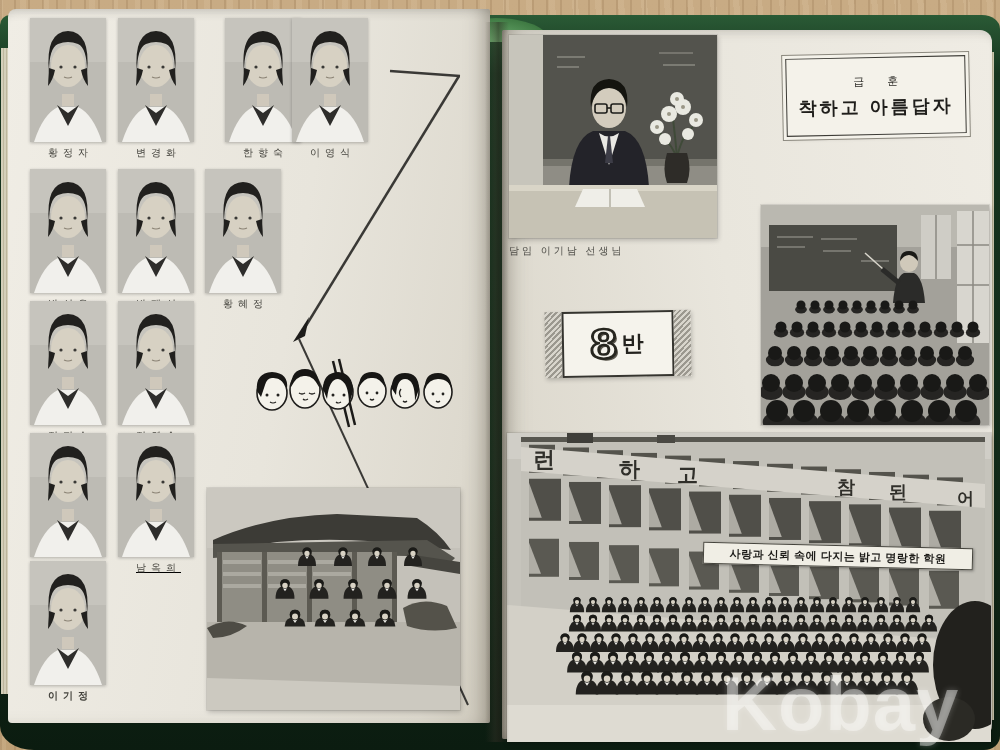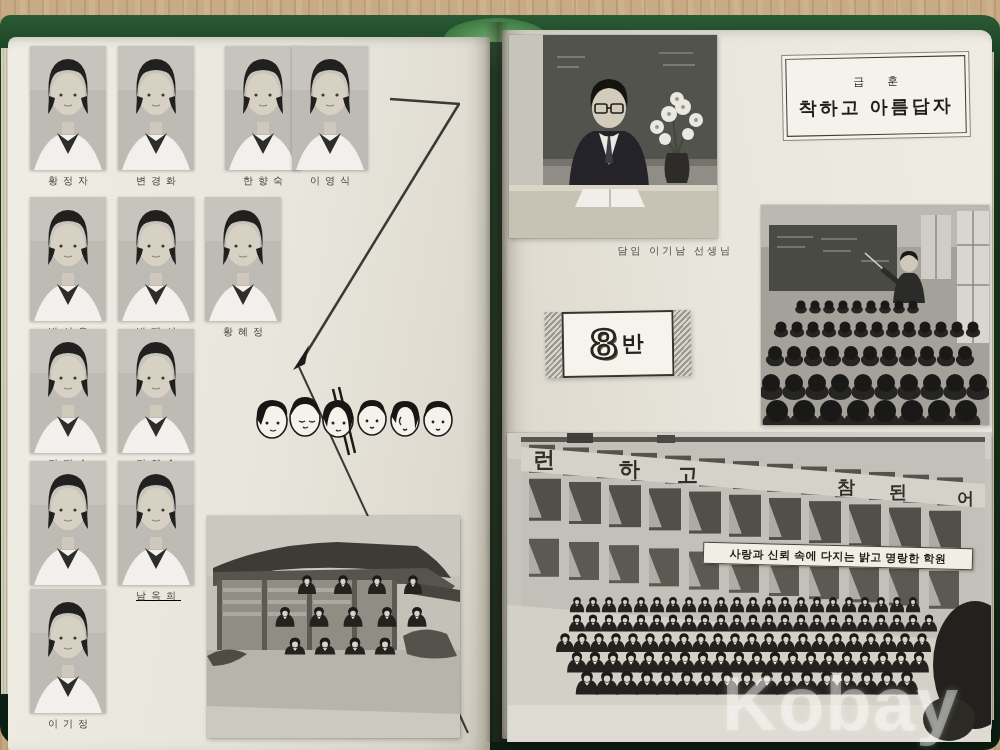--- a/index.html
+++ b/index.html
@@ -16,40 +16,40 @@
     background:linear-gradient(180deg,#2a5a35,#16351f 8%,#122b19 60%,#0b1c10);
     border-radius:10px 18px 16px 34px / 10px 14px 14px 24px;}
   .gutter-green{position:absolute;left:444px;top:18px;width:104px;height:24px;border-radius:50% 50% 0 0/90% 90% 0 0;
     background:radial-gradient(ellipse at 50% 100%,#6fb071,#3f7a43 70%,#27512c);}
   .edge-stack-left{position:absolute;left:1px;top:48px;width:9px;height:646px;
     background:repeating-linear-gradient(90deg,#e9e1cb 0 2px,#cfc5ab 2px 3px);opacity:.9;}
   .edge-stack-right{position:absolute;left:987px;top:52px;width:7px;height:668px;
     background:repeating-linear-gradient(90deg,#e6dcc4 0 2px,#c9bfa4 2px 3px);opacity:.85;}
   
   .page{position:absolute;z-index:3;}
-  .page-left{left:8px;top:37px;width:482px;height:714px;border-radius:8px 2px 2px 4px;
+  .page-left{left:8px;top:9px;width:482px;height:714px;border-radius:8px 2px 2px 4px;
     background:linear-gradient(100deg,#f0ede5 0%,#e8e5dc 55%,#ddd9ce 88%,#cec9bc 100%);
     box-shadow:inset -16px 0 20px -12px rgba(80,74,60,.5), inset 0 10px 12px -10px rgba(0,0,0,.18);}
   .page-right{left:502px;top:30px;width:490px;height:709px;border-radius:2px 12px 14px 2px;
     background:linear-gradient(260deg,#efece4 0%,#e9e6dd 50%,#ddd9ce 90%,#d2cdc0 100%);
     box-shadow:inset 18px 0 22px -14px rgba(80,74,60,.55), inset 0 -8px 12px -8px rgba(0,0,0,.2), inset 0 10px 12px -10px rgba(0,0,0,.15);}
   .gutter{position:absolute;left:485px;top:22px;width:24px;height:720px;z-index:4;pointer-events:none;
     background:linear-gradient(90deg,rgba(60,54,44,0),rgba(60,54,44,.38) 42%,rgba(45,40,32,.5) 55%,rgba(60,54,44,0));}
   
   .portrait{position:absolute;width:76px;}
   .pphoto{width:76px;height:124px;background:#bcbab3;box-shadow:0 1px 3px rgba(0,0,0,.25);}
   .pphoto svg{display:block;}
   .pname{margin-top:4px;text-align:center;font-size:10px;letter-spacing:5px;padding-left:5px;color:#45443e;white-space:nowrap;}
   
   .photo{position:absolute;background:#b7b5ae;box-shadow:0 0 0 1px rgba(0,0,0,.08),1px 2px 5px rgba(0,0,0,.22);}
   .photo svg{display:block;}
   
   .deco,.doodle{position:absolute;pointer-events:none;}
   
-  .caption{position:absolute;font-size:10px;letter-spacing:3px;color:#4a4944;text-align:right;white-space:nowrap;padding-left:16px;}
+  .caption{position:absolute;font-size:10px;letter-spacing:3px;color:#4a4944;text-align:left;white-space:nowrap;}
   .motto{position:absolute;left:284px;top:27px;width:178px;height:76px;background:#f4f2ea;
     border:1.5px solid #3c3b36;box-shadow:0 0 0 3px #f4f2ea,0 0 0 4px #8b887e,1px 2px 5px rgba(0,0,0,.2);
     transform:rotate(-1.2deg);display:flex;flex-direction:column;align-items:center;justify-content:center;gap:6px;}
   .motto-title{font-size:11px;letter-spacing:10px;padding-left:10px;color:#2e2d29;}
   .motto-text{font-size:18px;font-weight:bold;letter-spacing:3px;color:#1f1e1b;}
   .classsign{position:absolute;left:43px;top:281px;width:146px;height:66px;display:flex;transform:rotate(-1deg);
     box-shadow:1px 2px 4px rgba(0,0,0,.2);}
   .sign-bar{width:17px;height:100%;background:repeating-linear-gradient(135deg,#9b988f 0 2px,#d8d5cc 2px 4px);}
   .sign-center{flex:1;background:#f5f3ec;border:2px solid #35342f;display:flex;align-items:center;justify-content:center;gap:6px;}
   .eight{font-size:42px;font-weight:800;color:#f5f3ec;-webkit-text-stroke:2.5px #27261f;
@@ -284,21 +284,21 @@
  <path d="M19 54 Q15 14 38 13 Q61 14 57 54 Q57 30 48 26 Q38 22 28 26 Q19 30 19 54 Z" fill="#21201e"></path>
  <path d="M19 50 L18 68 Q23 62 25 52 Z" fill="#21201e"></path>
  <path d="M57 50 L58 68 Q53 62 51 52 Z" fill="#21201e"></path>
  <circle cx="31" cy="49" r="1.6" fill="#3a3936"></circle>
               <circle cx="45" cy="49" r="1.6" fill="#3a3936"></circle>
  <path d="M34 59 Q38 61 42 59" stroke="#8a8274" stroke-width="1.2" fill="none"></path>
 </svg>
           </div>
       <div class="pname">남옥희</div>
         </div>
-        <div class="portrait" style="left: 22px; top: 552px;">
+        <div class="portrait" style="left: 22px; top: 552px; font-weight: bold;">
           <div class="pphoto">
             <svg width="76" height="124" viewBox="0 0 76 124" xmlns="http://www.w3.org/2000/svg">
  <rect width="76" height="124" fill="#bdbbb4"></rect>
  <rect width="76" height="44" fill="#c6c4bd"></rect>
  <path d="M4 124 Q13 96 28 89 L48 89 Q63 96 72 124 Z" fill="#f1f0ec"></path>
  <path d="M27 87 L38 108 L49 87 L38 95 Z" fill="#2e2d2b"></path>
  <rect x="32" y="76" width="12" height="12" fill="#cfc8bb"></rect>
  <ellipse cx="38" cy="48" rx="17" ry="21" fill="#d7d1c3"></ellipse>
  <path d="M19 54 Q15 14 38 13 Q61 14 57 54 Q57 30 48 26 Q38 22 28 26 Q19 30 19 54 Z" fill="#21201e"></path>
  <path d="M19 50 L18 68 Q23 62 25 52 Z" fill="#21201e"></path>

